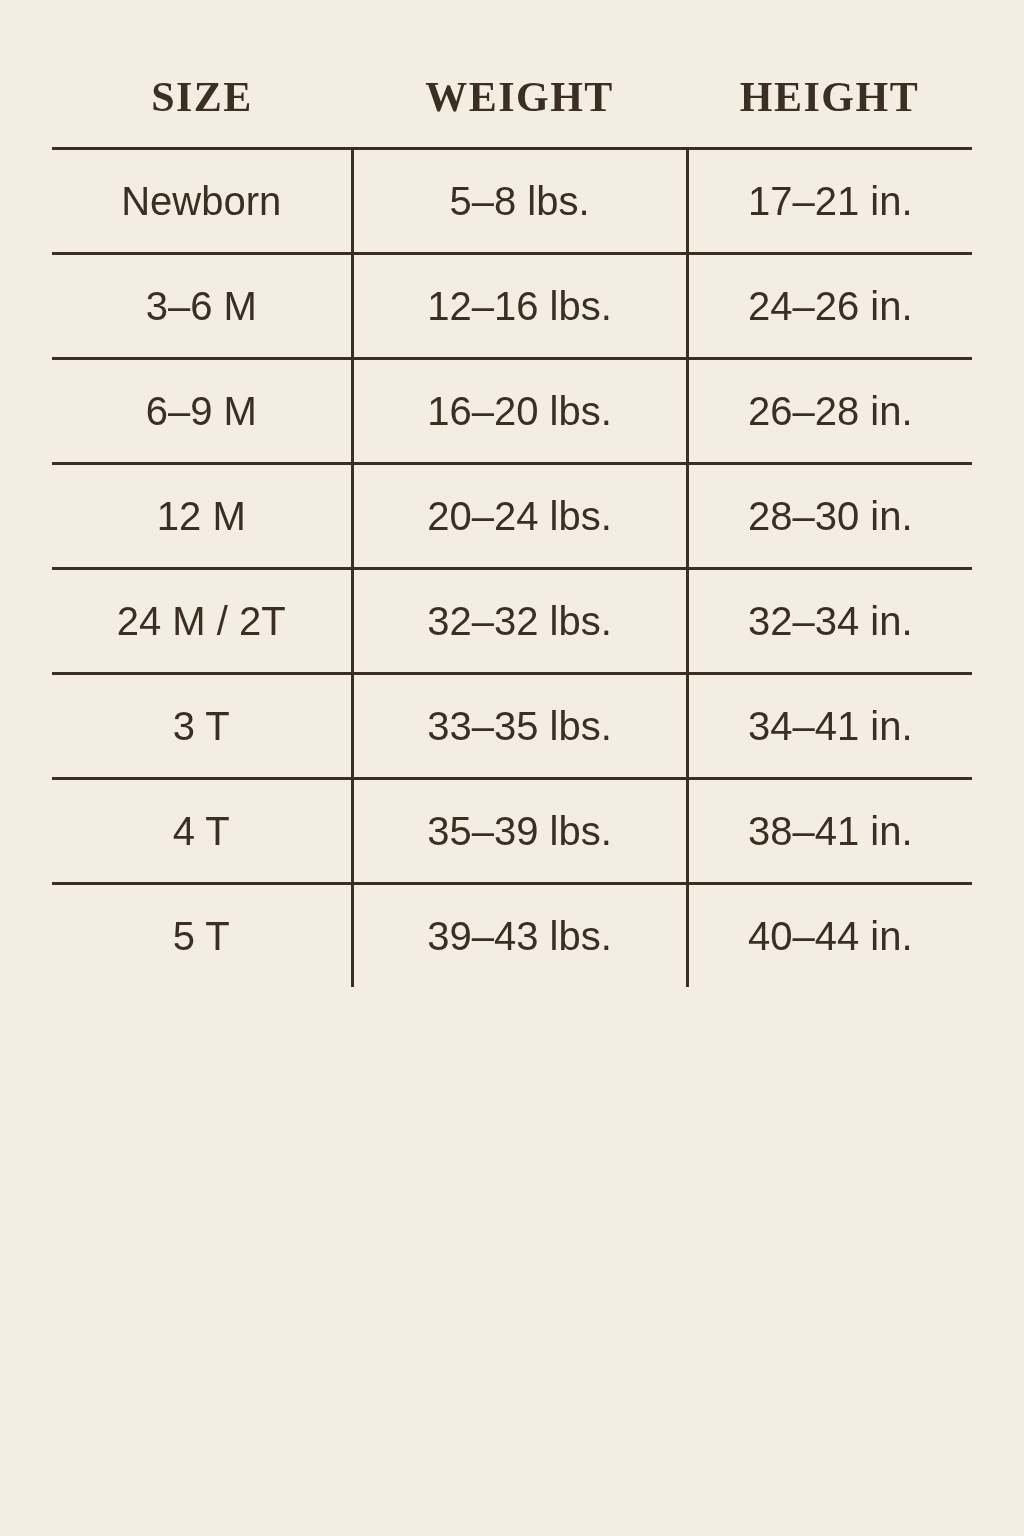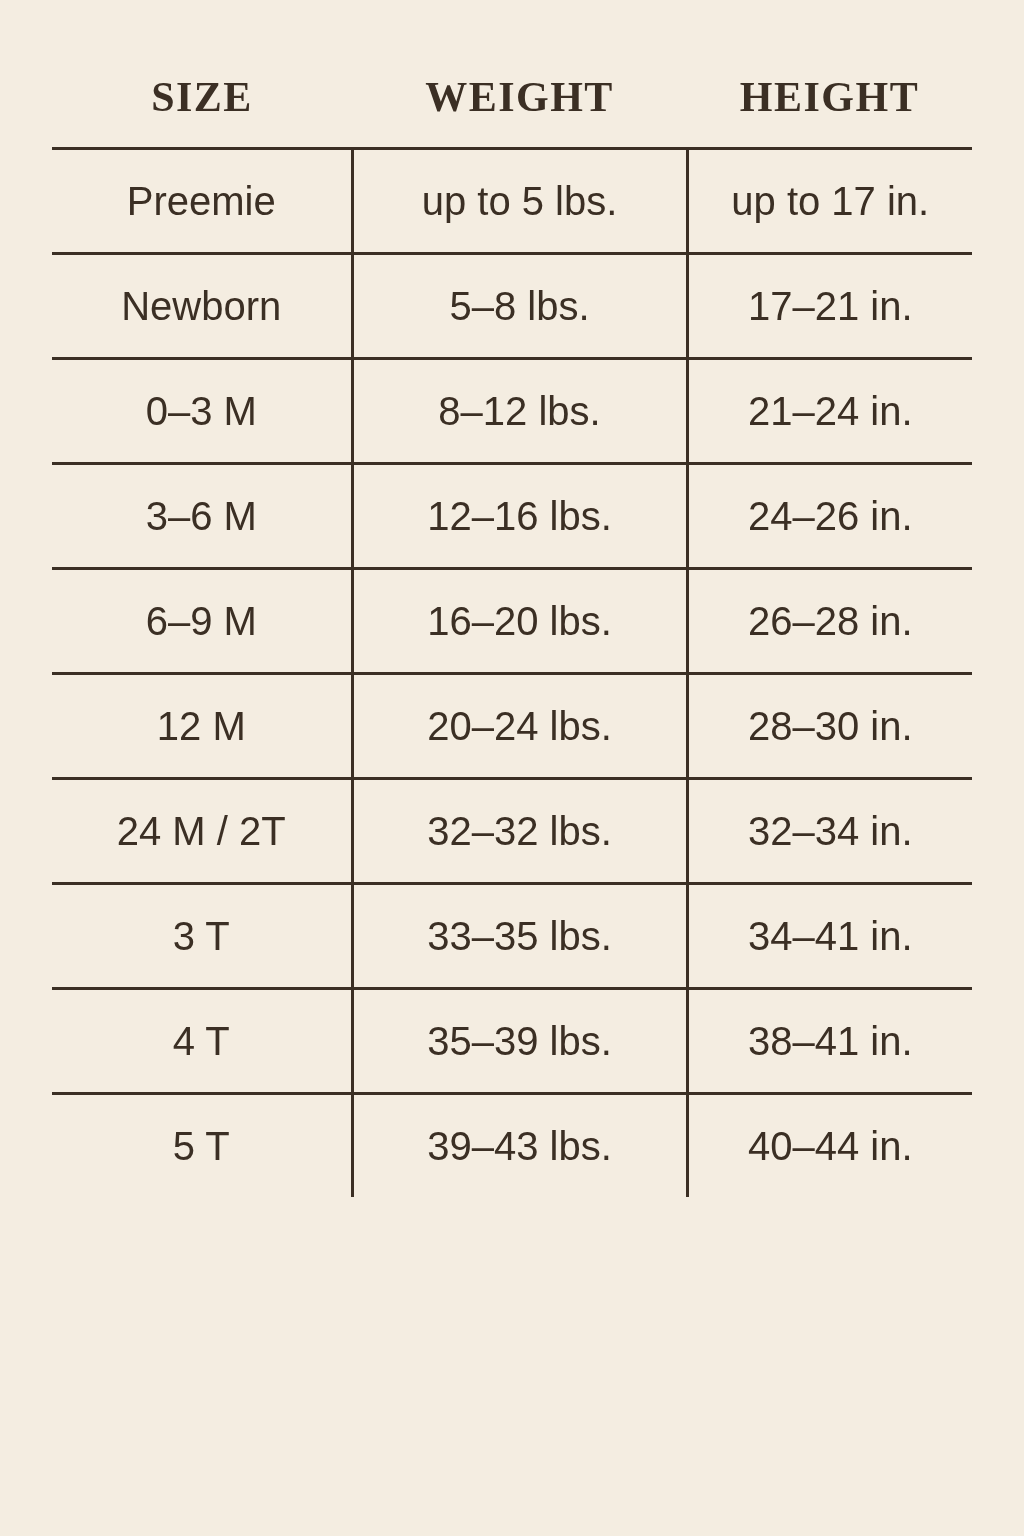--- a/index.html
+++ b/index.html
@@ -88,33 +88,23 @@
     </colgroup>
     <thead>
       <tr>
         <th class="col-size">SIZE</th>
         <th class="col-weight">WEIGHT</th>
         <th class="col-height">HEIGHT</th>
       </tr>
     </thead>
     <tbody>
       <tr>
-        <td class="col-size">Preemie</td>
-        <td class="col-weight">up to 5 lbs.</td>
-        <td class="col-height">up to 17 in.</td>
-      </tr>
-      <tr>
         <td class="col-size">Newborn</td>
         <td class="col-weight">5–8 lbs.</td>
         <td class="col-height">17–21 in.</td>
-      </tr>
-      <tr>
-        <td class="col-size">0–3 M</td>
-        <td class="col-weight">8–12 lbs.</td>
-        <td class="col-height">21–24 in.</td>
       </tr>
       <tr>
         <td class="col-size">3–6 M</td>
         <td class="col-weight">12–16 lbs.</td>
         <td class="col-height">24–26 in.</td>
       </tr>
       <tr>
         <td class="col-size">6–9 M</td>
         <td class="col-weight">16–20 lbs.</td>
         <td class="col-height">26–28 in.</td>

